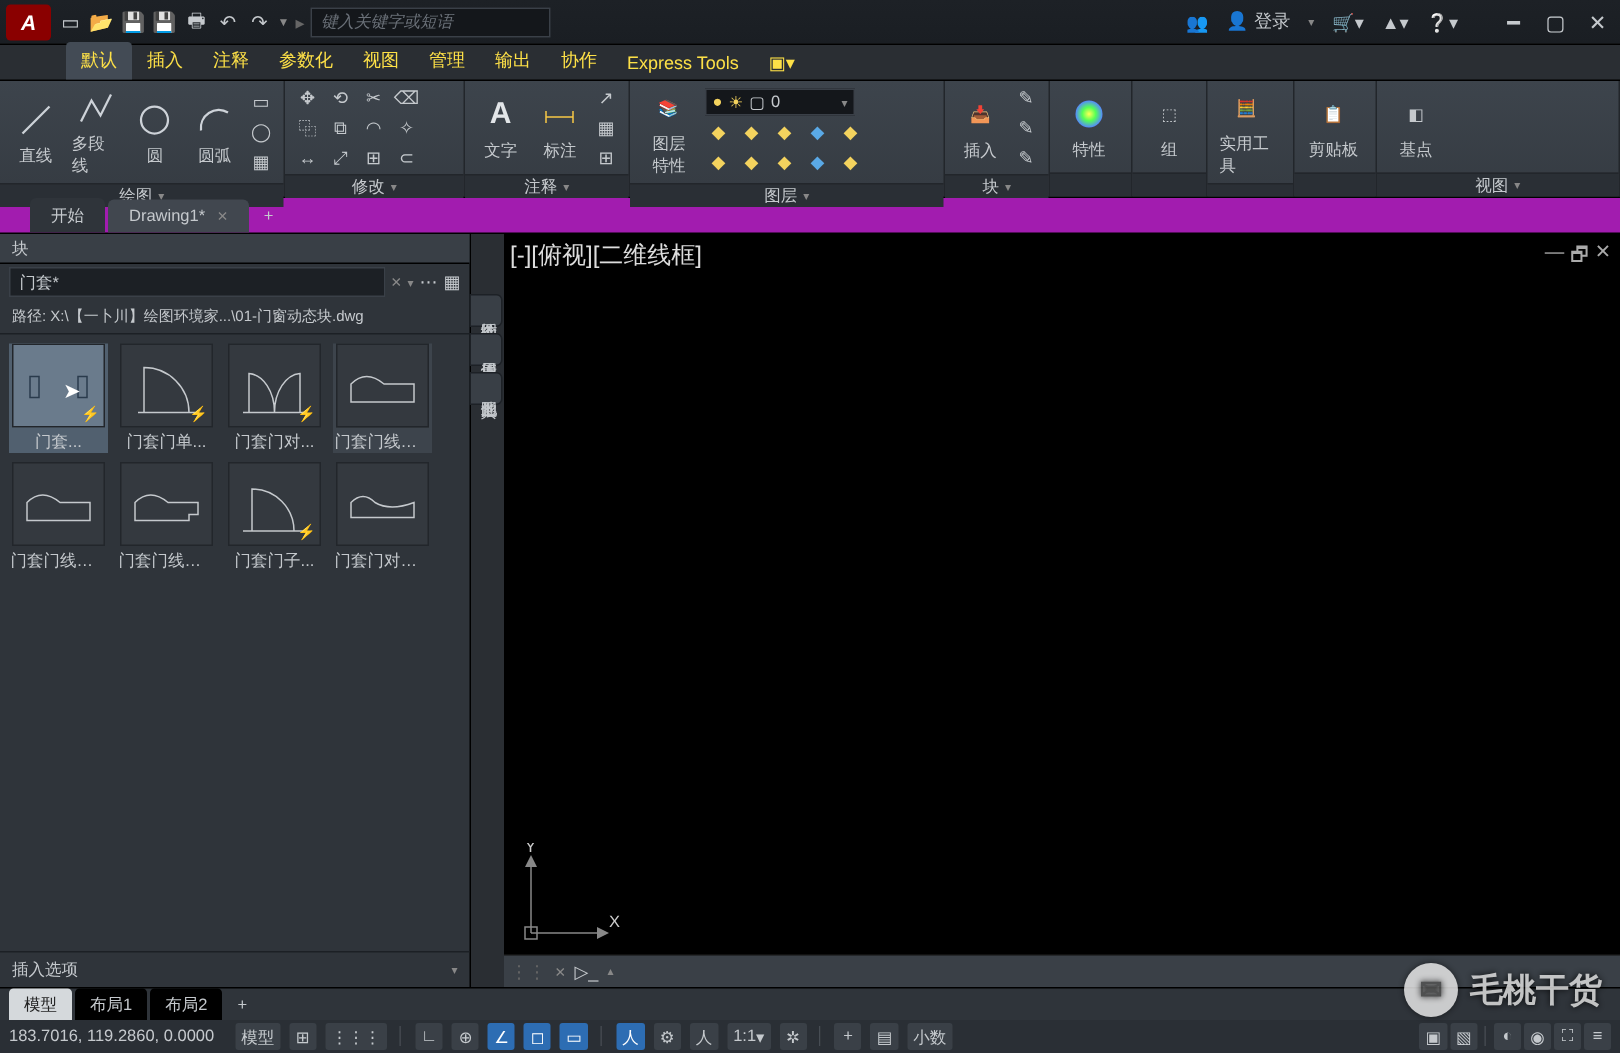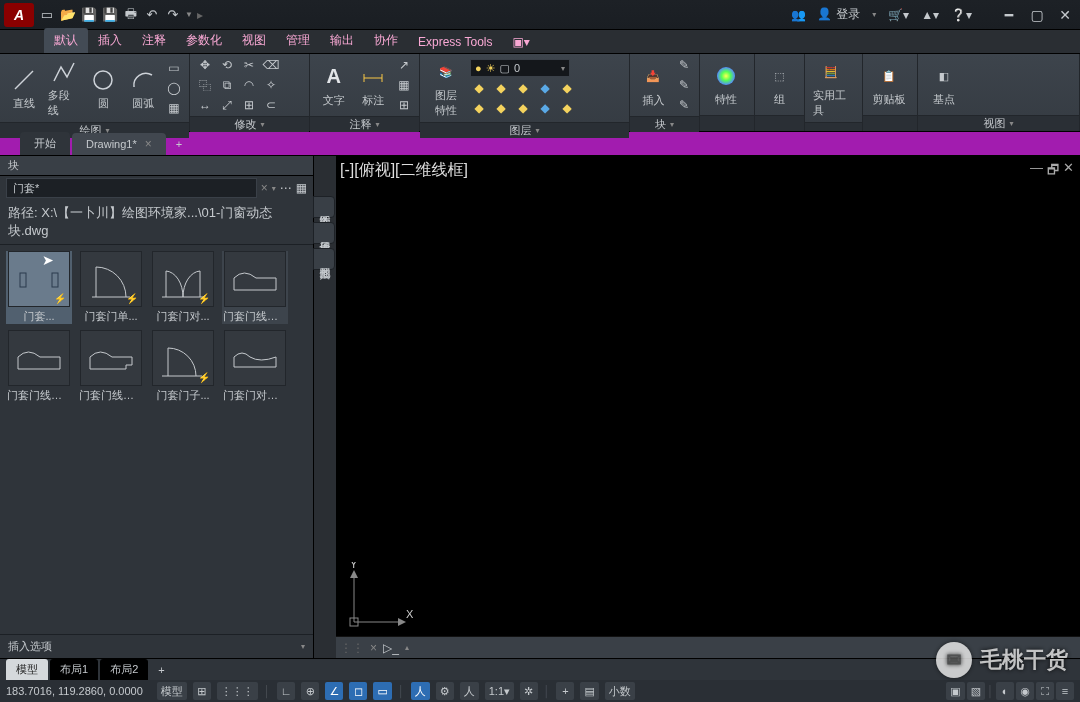--- a/index.html
+++ b/index.html
@@ -11,21 +11,21 @@
 .qat { display: flex; gap: 3px; align-items:center;}
 .qat-btn { width: 18px; height: 18px; display:flex; align-items:center; justify-content:center; color:#c5c9cd; font-size:13px;}
 .title-text { flex: 0 0 auto; margin: 0 8px; color: #e0e3e6; font-size: 12px; }
 .title-search { flex: 0 0 160px; height: 20px; background: #14171b; border: 1px solid #3a4048; padding: 0 6px; color: #6a7078; font-style: italic; font-size: 11px; line-height:18px; }
 .title-right { margin-left: auto; display: flex; gap: 12px; align-items: center; }
 .win-controls { display:flex; gap:6px; margin-left:14px;}
 .win-btn { width:22px; height:18px; display:flex; align-items:center; justify-content:center; font-size:14px; }
 
 
 .ribbon-tabs { height: 24px; background: #2a2e33; display: flex; align-items: end; padding-left: 44px; border-bottom:1px solid #000; }
-.ribbon-tab { padding: 4px 10px; color: #f9a8d4; font-size: 12px; border-radius:3px 3px 0 0; }
+.ribbon-tab { padding: 4px 10px; color: #fde047; font-size: 12px; border-radius:3px 3px 0 0; }
 .ribbon-tab.active { background: #434b55; }
 
 
 .ribbon { height: 78px; background: linear-gradient(#3d444c,#353b42); display:flex; border-bottom:1px solid #000;}
 .panel { display:flex; flex-direction:column; border-right:1px solid #22262b; }
 .panel-body { flex:1; display:flex; align-items:center; gap:4px; padding:2px 6px; }
 .panel-title { height:16px; background:#2a2f35; font-size:11px; text-align:center; border-top:1px solid #22262b; display:flex; align-items:center; justify-content:center; gap:4px;}
 .big-btn { width:40px; display:flex; flex-direction:column; align-items:center; justify-content:center; gap:2px; font-size:11px; padding:2px;}
 .big-btn-icon { width:28px; height:28px; display:flex; align-items:center; justify-content:center; }
 .small-grid { display:flex; flex-direction:column; gap:2px; }
@@ -40,21 +40,21 @@
 .doc-tab .close { font-size:12px; color:#888;}
 
 
 .main { display:flex; height: calc(702px - 30px - 24px - 78px - 24px - 22px - 22px); }
 
 
 .palette-wrap { width:314px; background:#2f343a; border-right:1px solid #000; display:flex; flex-direction:column; position:relative;}
 .palette-title { height:20px; background:#393f46; padding:0 8px; display:flex; align-items:center; font-size:11px; border-bottom:1px solid #000;}
 .palette-filter { height:24px; display:flex; align-items:center; padding:2px 6px; gap:4px; }
 .filter-input { flex:1; height:20px; background:#1c2025; border:1px solid #3a4048; color:#c5c9cd; padding:0 6px; font-size:11px;}
-.palette-path { padding:4px 8px; font-size:13px; color:#c5c9cd; border-bottom:1px solid #1c2025; }
+.palette-path { padding:4px 8px; font-size:10px; color:#c5c9cd; border-bottom:1px solid #1c2025; }
 .block-grid { flex:1; display:flex; flex-wrap:wrap; gap:6px; padding:6px; align-content:flex-start; overflow:auto;}
 .block-item { width:66px; display:flex; flex-direction:column; align-items:center; gap:2px;}
 .block-item.hover { background:#3d444c; }
 .block-item.selected { background:#51606f; }
 .block-thumb { width:62px; height:56px; background:#34393f; border:1px solid #22262b; display:flex; align-items:center; justify-content:center; position:relative;}
 .block-item.selected .block-thumb { background:#6a7b8c; }
 .block-label { font-size:11px; text-align:center; width:64px; white-space:nowrap; overflow:hidden; text-overflow:ellipsis;}
 .palette-footer { height:24px; border-top:1px solid #1c2025; display:flex; align-items:center; padding:0 8px; font-size:11px; justify-content:space-between;}
 .side-tabs { position:absolute; right:-22px; top:40px; width:22px; display:flex; flex-direction:column; gap:4px;}
 .side-tab { writing-mode:vertical-rl; background:#393f46; padding:10px 2px; font-size:11px; border:1px solid #1d2126; border-radius:0 4px 4px 0;}
@@ -96,20 +96,21 @@
     <div class="qat-btn">▭</div>
     <div class="qat-btn">📂</div>
     <div class="qat-btn">💾</div>
     <div class="qat-btn">💾</div>
     <div class="qat-btn">🖶</div>
     <div class="qat-btn">↶</div>
     <div class="qat-btn">↷</div>
     <span class="tri">▼</span>
   </div>
   <div style="color:#666;">▸</div>
+  <div class="title-search">键入关键字或短语</div>
   <div class="title-right">
     <span>👥</span>
     <span>👤 <span>登录</span></span>
     <span class="tri">▾</span>
     <span>🛒▾</span>
     <span>▲▾</span>
     <span>❔▾</span>
     <div class="win-controls">
       <div class="win-btn">━</div>
       <div class="win-btn">▢</div>

